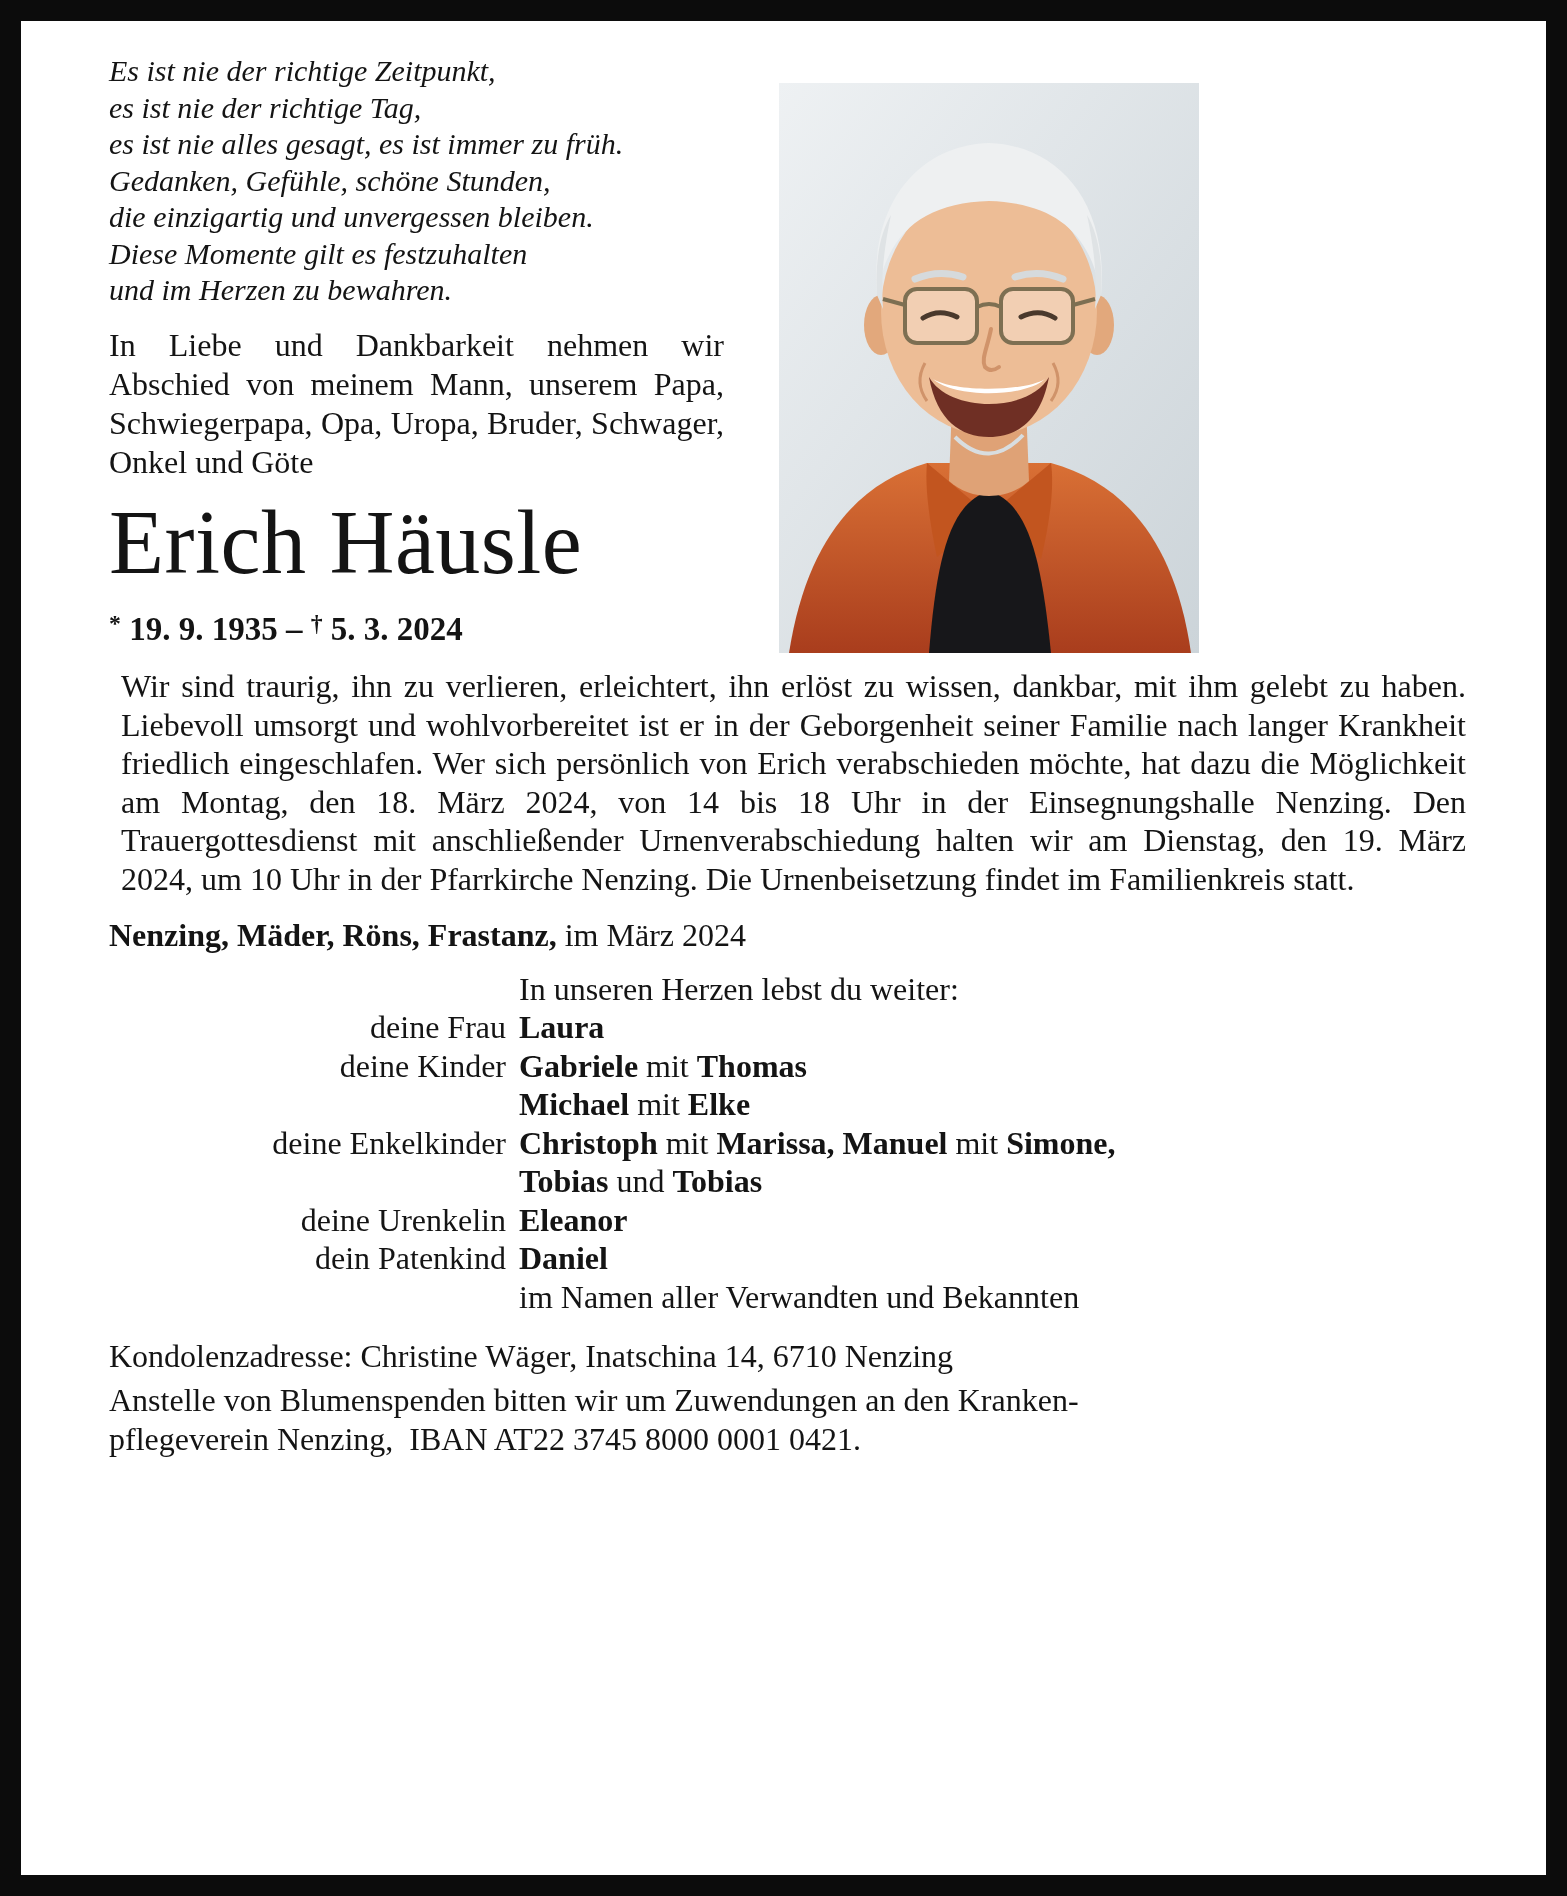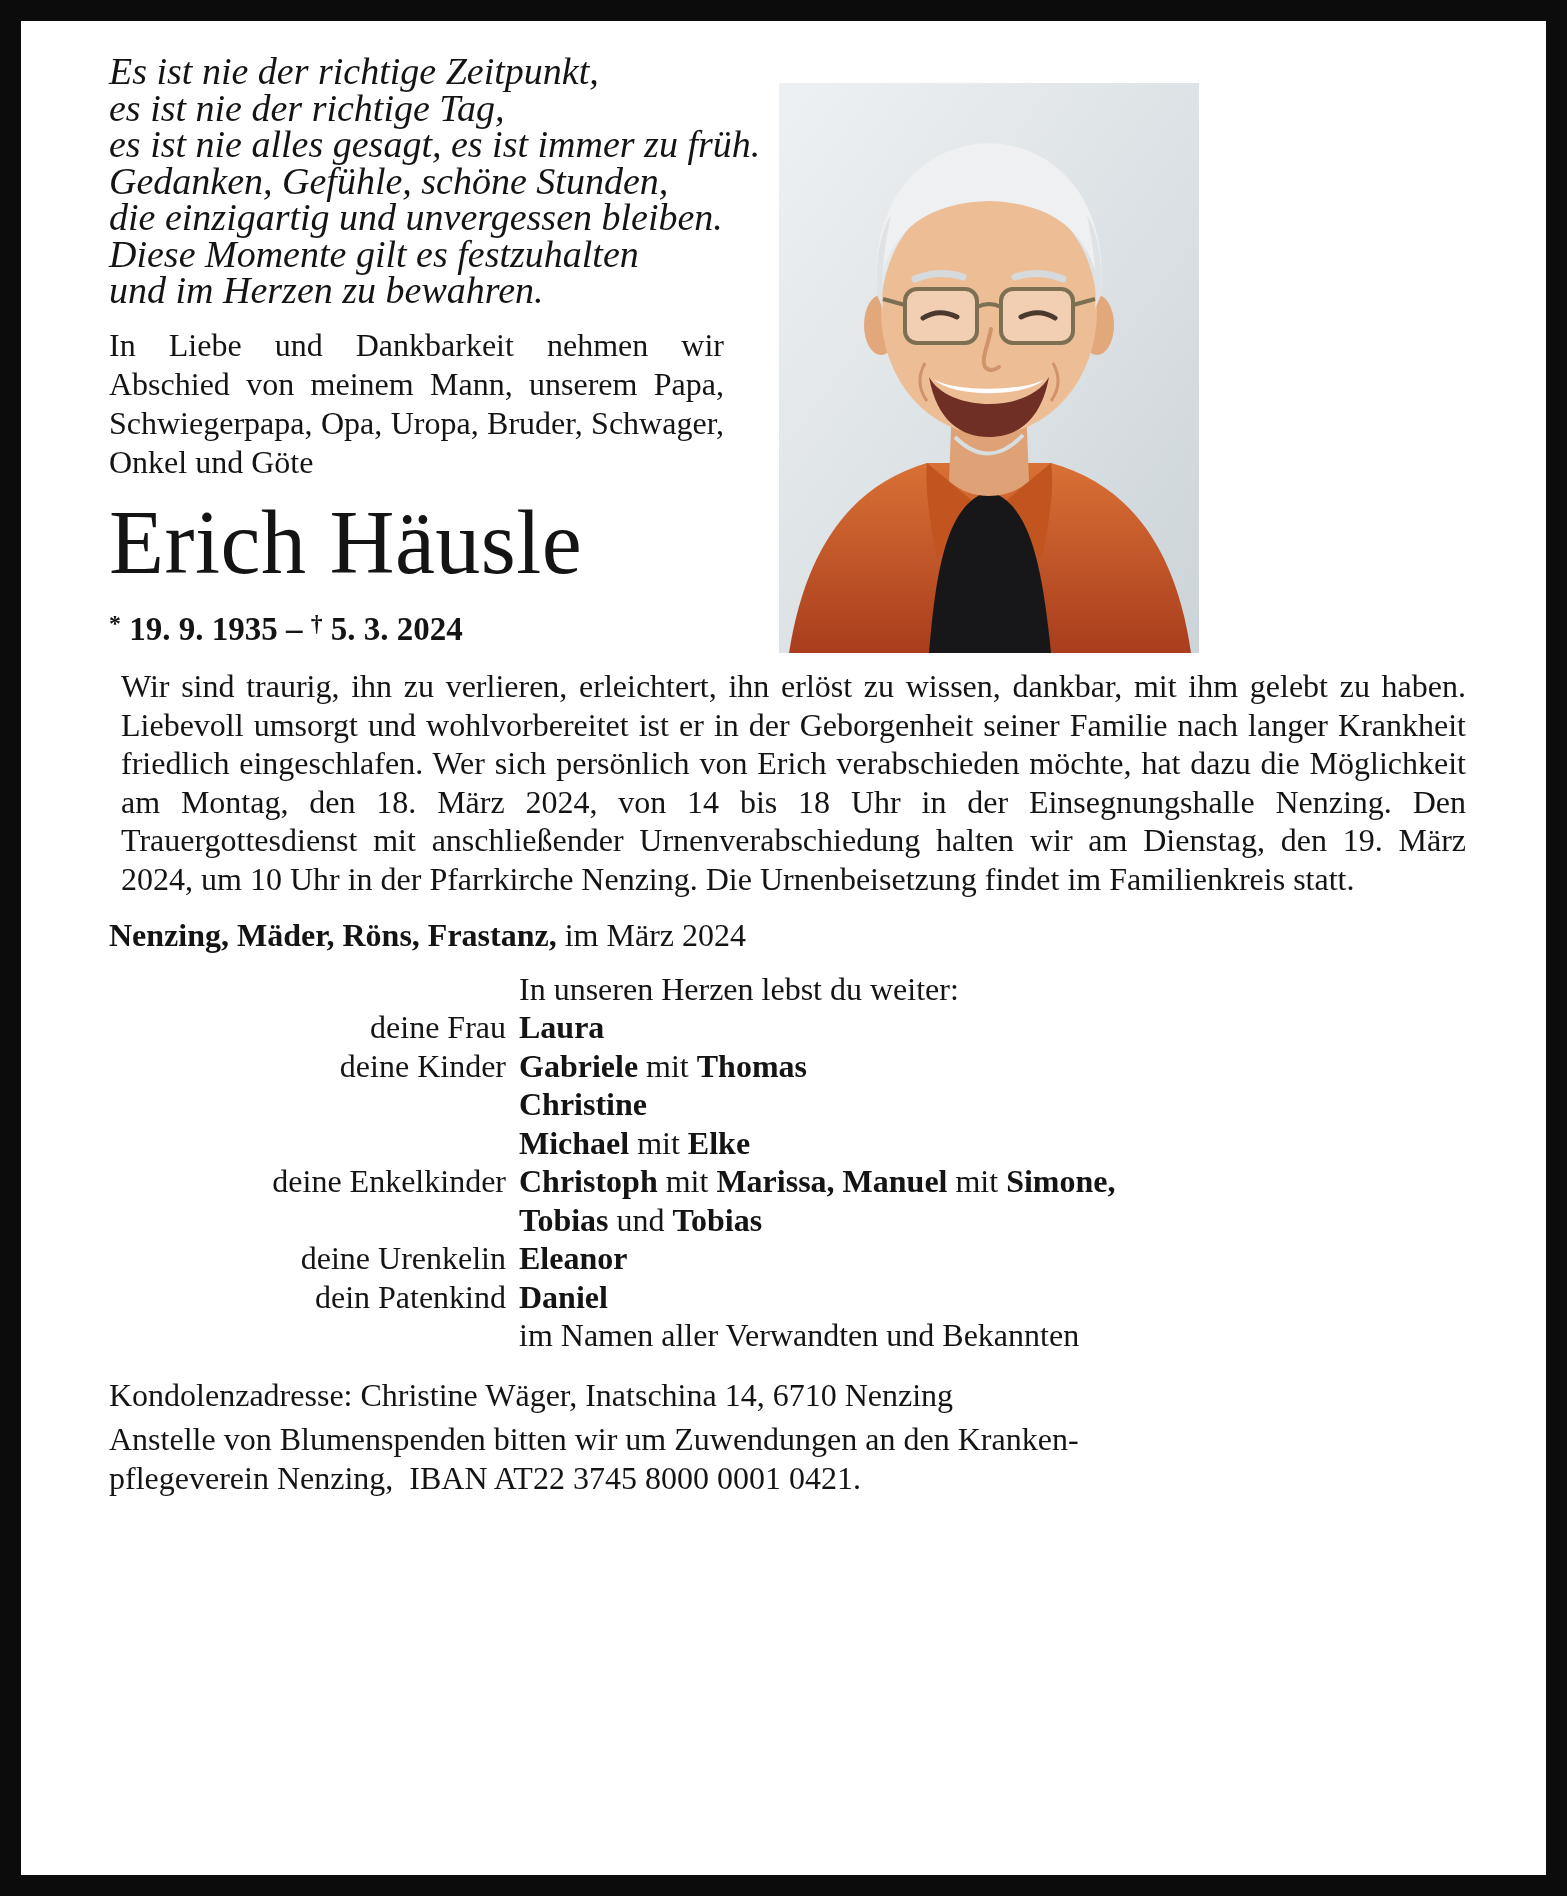--- a/index.html
+++ b/index.html
@@ -23,21 +23,21 @@
 
   .top { display: flex; align-items: flex-start; }
   .left-col { width: 640px; flex: 0 0 auto; }
   .photo-frame {
     width: 420px; height: 570px;
     margin-left: 30px; margin-top: 30px;
     flex: 0 0 auto; overflow: hidden;
   }
   .photo-frame svg { display: block; }
 
-  .poem { font-style: italic; font-size: 38px; line-height: 36.5px; }
+  .poem { font-style: italic; font-size: 30px; line-height: 36.5px; }
   .poem-line { white-space: nowrap; }
 
   .intro {
     font-size: 32px; line-height: 39px;
     text-align: justify;
     margin: 17px 0 0 0;
     width: 615px;
   }
 
   .name {
@@ -163,24 +163,20 @@
         <div class="frow">
           <div class="flabel">deine Frau</div>
           <div class="fnames"><span class="bold">Laura</span></div>
         </div>
         <div class="frow">
           <div class="flabel">deine Kinder</div>
           <div class="fnames"><span class="bold">Gabriele</span><span> mit </span><span class="bold">Thomas</span></div>
         </div>
         <div class="frow">
           <div class="flabel"></div>
-          <div class="fnames"><span class="bold">Christine</span></div>
-        </div>
-        <div class="frow">
-          <div class="flabel"></div>
           <div class="fnames"><span class="bold">Michael</span><span> mit </span><span class="bold">Elke</span></div>
         </div>
         <div class="frow">
           <div class="flabel">deine Enkelkinder</div>
           <div class="fnames"><span class="bold">Christoph</span><span> mit </span><span class="bold">Marissa, Manuel</span><span> mit </span><span class="bold">Simone,</span></div>
         </div>
         <div class="frow">
           <div class="flabel"></div>
           <div class="fnames"><span class="bold">Tobias</span><span> und </span><span class="bold">Tobias</span></div>
         </div>

